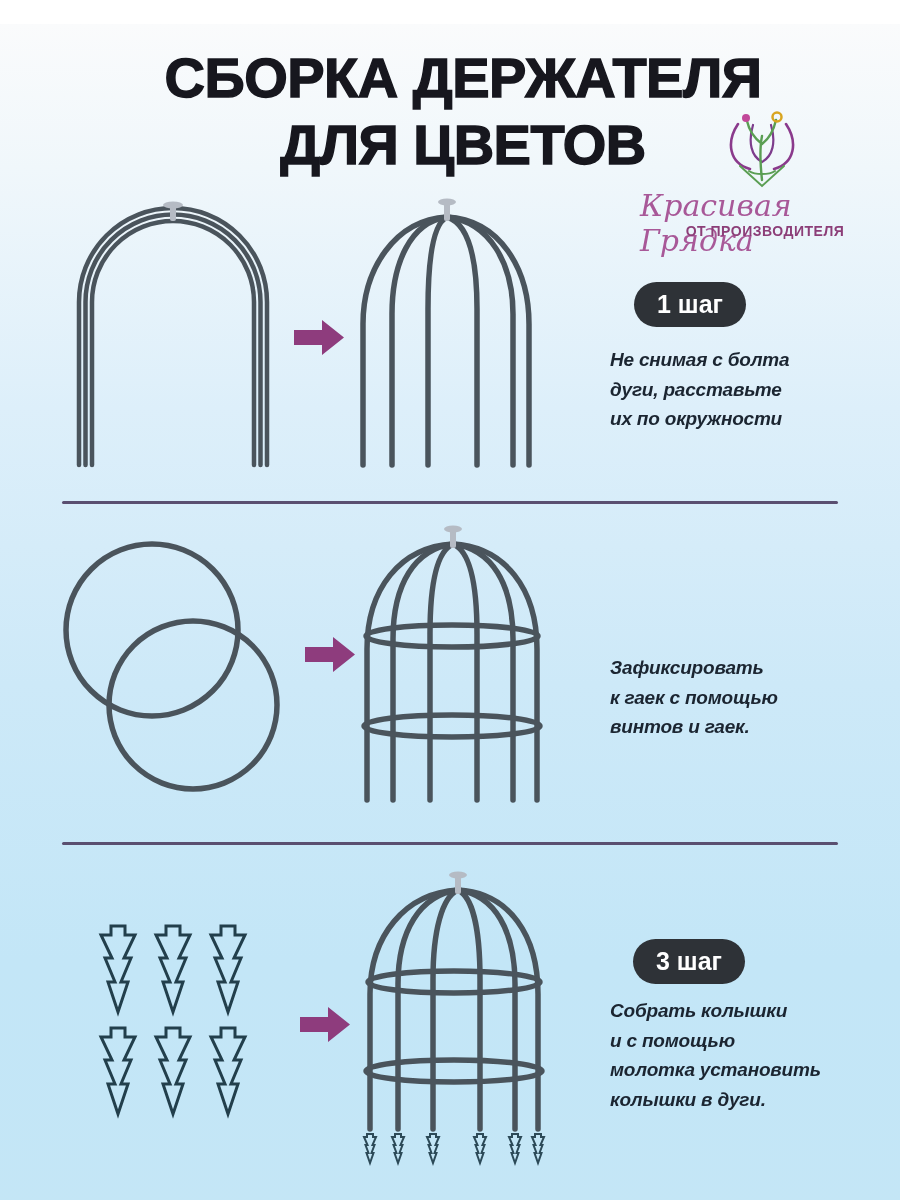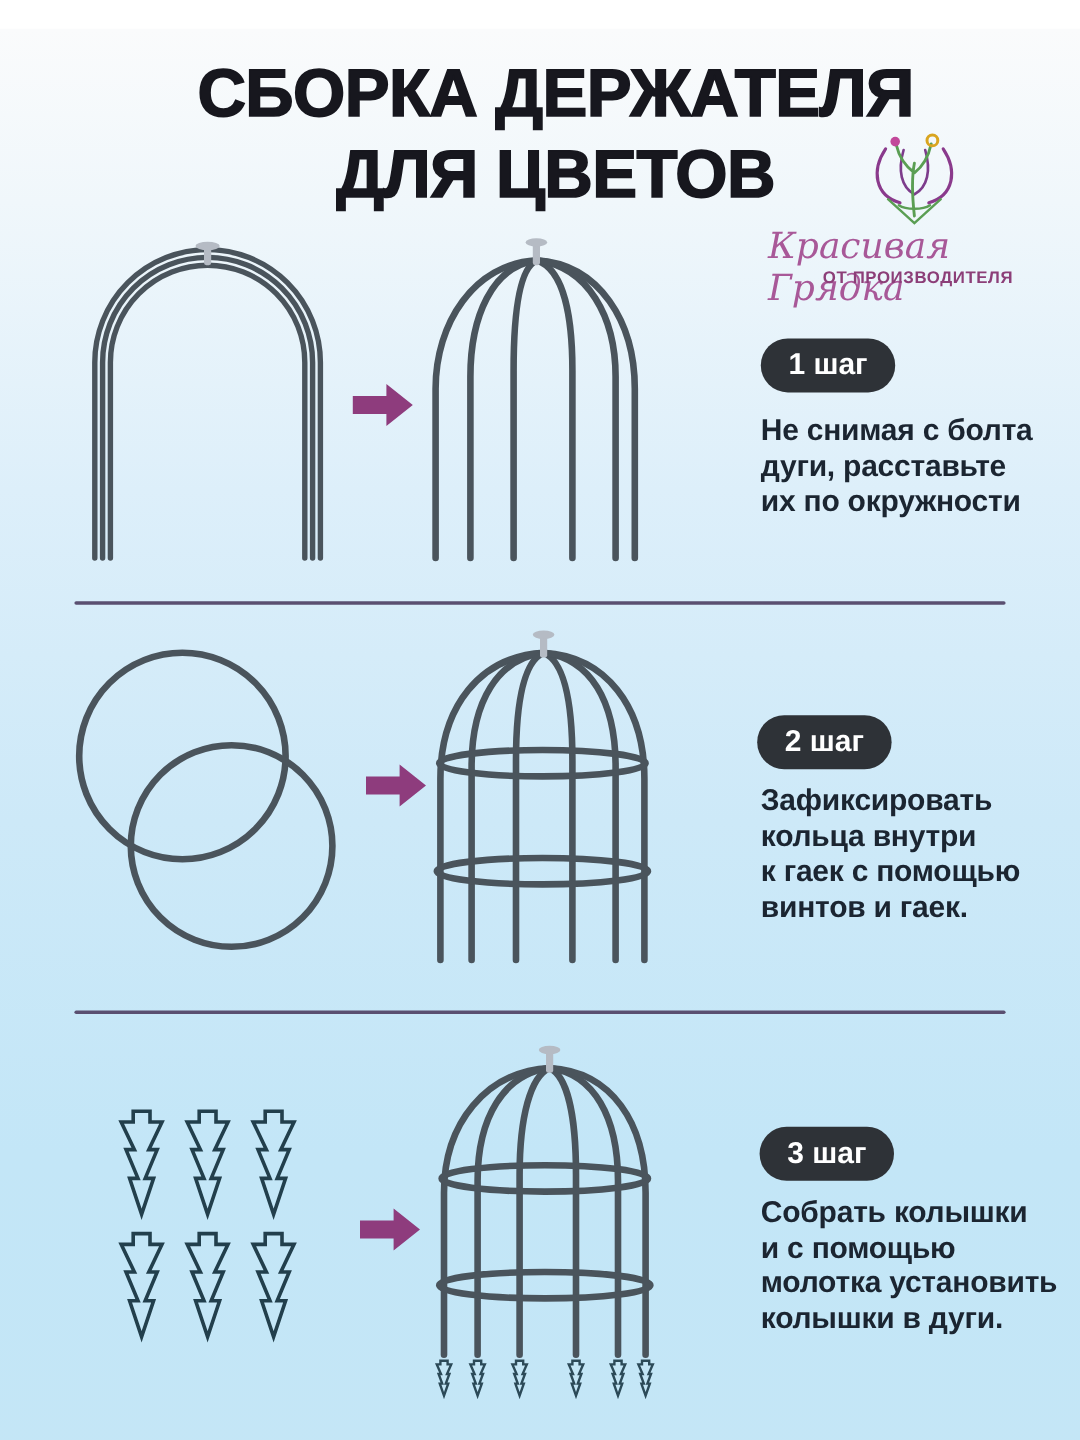--- a/index.html
+++ b/index.html
@@ -25,22 +25,22 @@
   }
   .badge{
     position:absolute;width:112px;height:45px;background:#2e3237;border-radius:23px;
     color:#ffffff;font-size:25px;font-weight:700;
     display:flex;align-items:center;justify-content:center;
   }
   .badge-1{left:634px;top:258px;}
   .badge-2{left:631px;top:572px;}
   .badge-3{left:633px;top:915px;}
   .step-text{
-    position:absolute;left:634px;font-size:25px;line-height:29.5px;
-    font-weight:700;color:#1b2531;letter-spacing:-0.2px;white-space:nowrap;
+    position:absolute;left:610px;font-size:19px;line-height:29.5px;
+    font-weight:700;color:#1b2531;letter-spacing:-0.2px;white-space:nowrap;font-style:italic;
   }
   .step-text-1{top:321px;}
   .step-text-2{top:629px;}
   .step-text-3{top:972px;}
   .divider{
     position:absolute;left:62px;width:776px;height:3px;background:#5a4f70;border-radius:2px;
   }
   .divider-1{top:477px;}
   .divider-2{top:818px;}
   .art{position:absolute;top:0;left:0;}
@@ -164,35 +164,31 @@
       <circle cx="22" cy="10" r="4" fill="#c2489a"></circle>
       <circle cx="53" cy="9" r="4.5" stroke="#d9a520" stroke-width="2.5"></circle>
     </g>
   </svg>
   <div class="logo-name">Красивая Грядка</div>
   <div class="logo-tagline">ОТ ПРОИЗВОДИТЕЛЯ</div>
 
   <div class="badge badge-1">
     <span>1 шаг</span>
   </div>
-  <div class="badge badge-2">
-    <span>2 шаг</span>
-  </div>
   <div class="badge badge-3">
     <span>3 шаг</span>
   </div>
 
   <div class="step-text step-text-1">
     <div>Не снимая с болта</div>
     <div>дуги, расставьте</div>
     <div>их по окружности</div>
   </div>
   <div class="step-text step-text-2">
     <div>Зафиксировать</div>
-    <div>кольца внутри</div>
     <div>к гаек с помощью</div>
     <div>винтов и гаек.</div>
   </div>
   <div class="step-text step-text-3">
     <div>Собрать колышки</div>
     <div>и с помощью</div>
     <div>молотка установить</div>
     <div>колышки в дуги.</div>
   </div>
 

